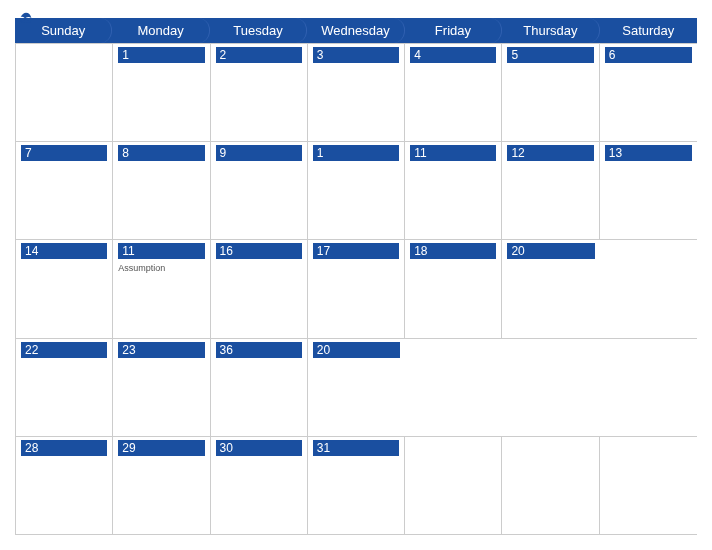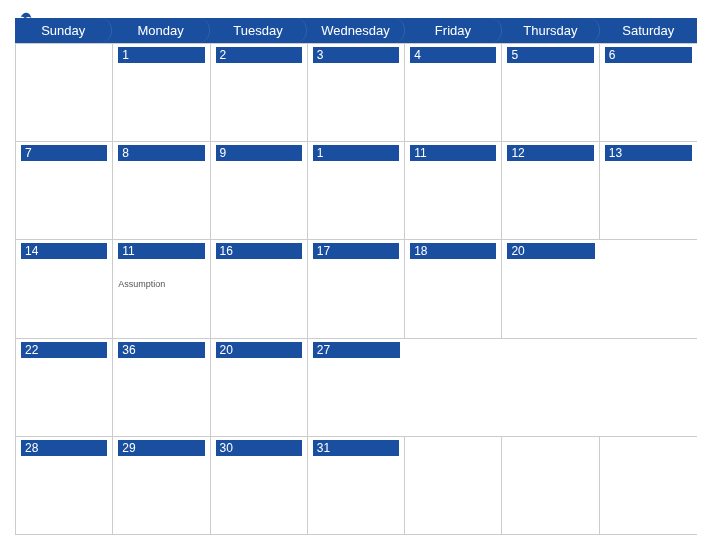--- a/index.html
+++ b/index.html
@@ -106,21 +106,21 @@
       display: flex;
       flex-direction: column;
     }
     .day-cell:last-child {
       border-right: none;
     }
     .holiday-label {
       font-size: 9px;
       color: #555;
       line-height: 1.2;
-      margin-top: 20px;
+      margin-top: 4px;
     }
     
     .week-row .day-cell .day-num-box {
       display: inline-block;
       background: #1a4fa0;
       color: #fff;
       font-size: 12px;
       padding: 1px 4px;
       min-width: 20px;
     }
@@ -218,27 +218,27 @@
           </div>
           <div class="day-cell">
             <span class="day-num-box">20</span>
           </div>
         </div>
         <div class="week-row">
           <div class="day-cell">
             <span class="day-num-box">22</span>
           </div>
           <div class="day-cell">
+            <span class="day-num-box">23</span>
+          </div>
+          <div class="day-cell">
             <span class="day-num-box">36</span>
           </div>
           <div class="day-cell">
             <span class="day-num-box">20</span>
-          </div>
-          <div class="day-cell">
-            <span class="day-num-box">27</span>
           </div>
         </div>
         <div class="week-row">
           <div class="day-cell">
             <span class="day-num-box">28</span>
           </div>
           <div class="day-cell">
             <span class="day-num-box">29</span>
           </div>
           <div class="day-cell">

